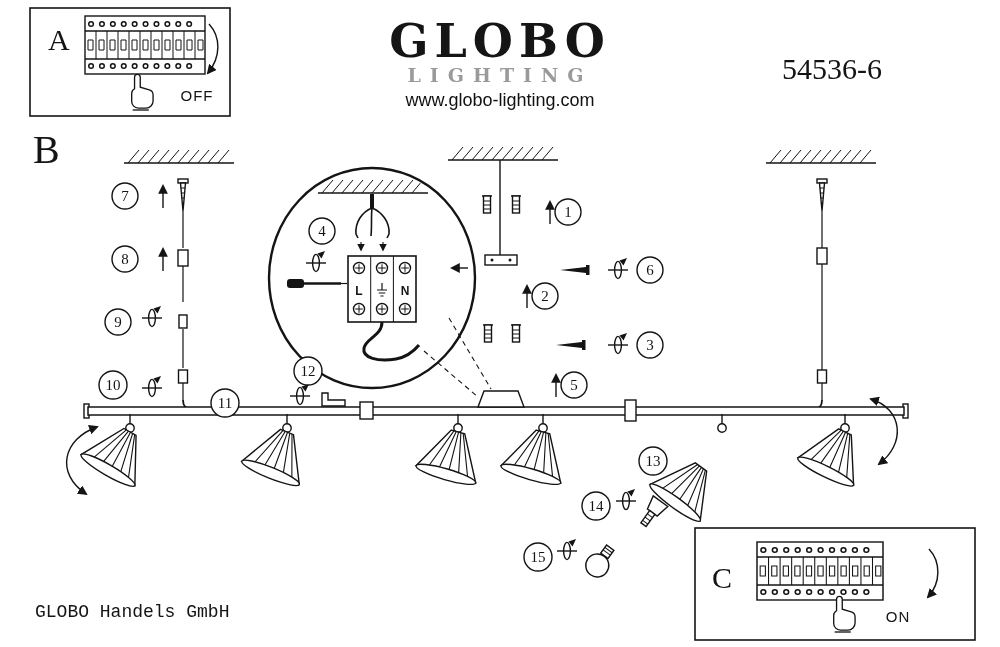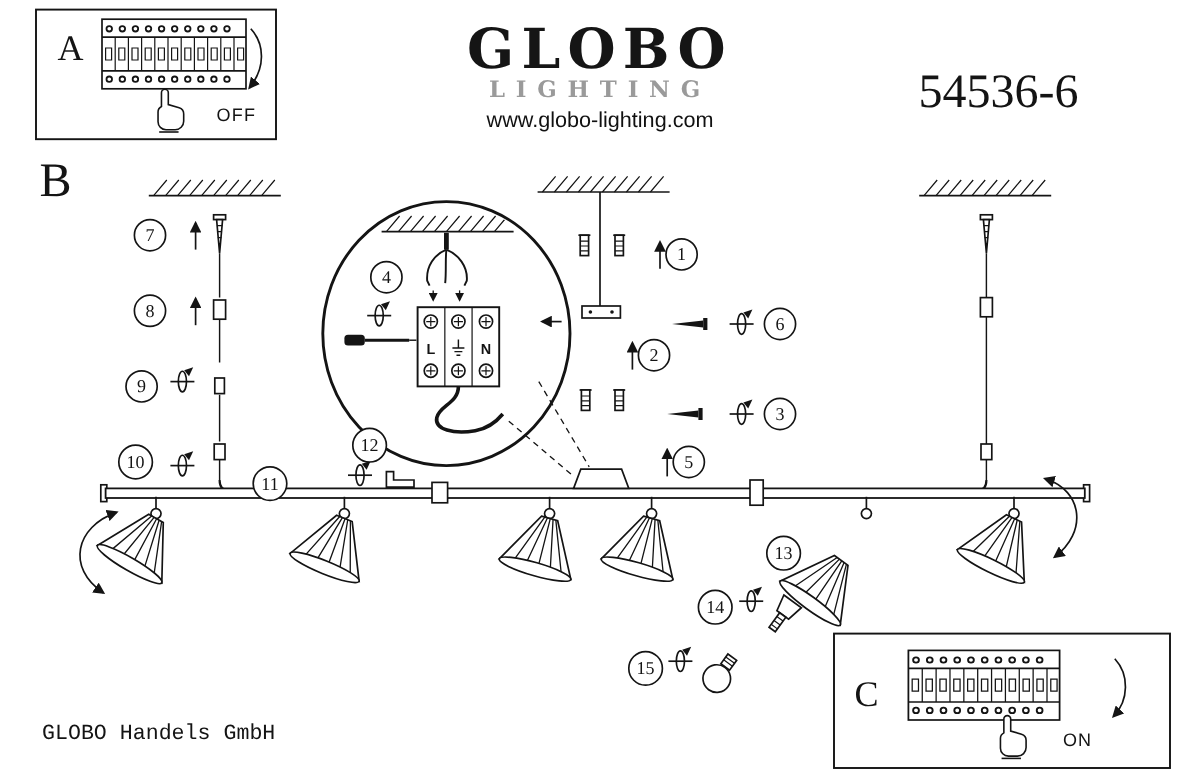--- a/index.html
+++ b/index.html
@@ -8,21 +8,21 @@
   .page svg{position:absolute;left:0;top:0;}
   .brand{position:absolute;left:0;right:0;top:14px;text-align:center;
          font-family:"DejaVu Serif",serif;font-weight:bold;font-size:46px;
          letter-spacing:6px;color:#151515;}
   .tagline{position:absolute;left:0;right:0;top:64px;text-align:center;
            font-family:"DejaVu Serif",serif;font-weight:bold;font-size:19px;
            letter-spacing:9px;color:#9a9a9a;}
   .website{position:absolute;left:0;right:0;top:90px;text-align:center;
            font-family:"Liberation Sans",sans-serif;font-weight:normal;font-size:18px;color:#111;}
   .model{position:absolute;left:742px;top:52px;width:180px;text-align:center;
-         font-family:"Liberation Serif",serif;font-size:40px;color:#141414;}
+         font-family:"Liberation Serif",serif;font-size:30px;color:#141414;}
   .section-label{position:absolute;left:33px;top:126px;
          font-family:"Liberation Serif",serif;font-size:40px;color:#141414;}
   .footer{position:absolute;left:35px;top:540px;
           font-family:"Liberation Mono","DejaVu Sans Mono",monospace;
           font-size:18px;line-height:29px;color:#141414;white-space:pre;}
   
   .svgtext{stroke:none;fill:#141414;}
   .letter{font-family:"Liberation Serif",serif;font-size:30px;}
   .num{font-family:"Liberation Serif",serif;font-size:15px;}
   .state{font-family:"Liberation Sans",sans-serif;font-size:15px;letter-spacing:1px;}

